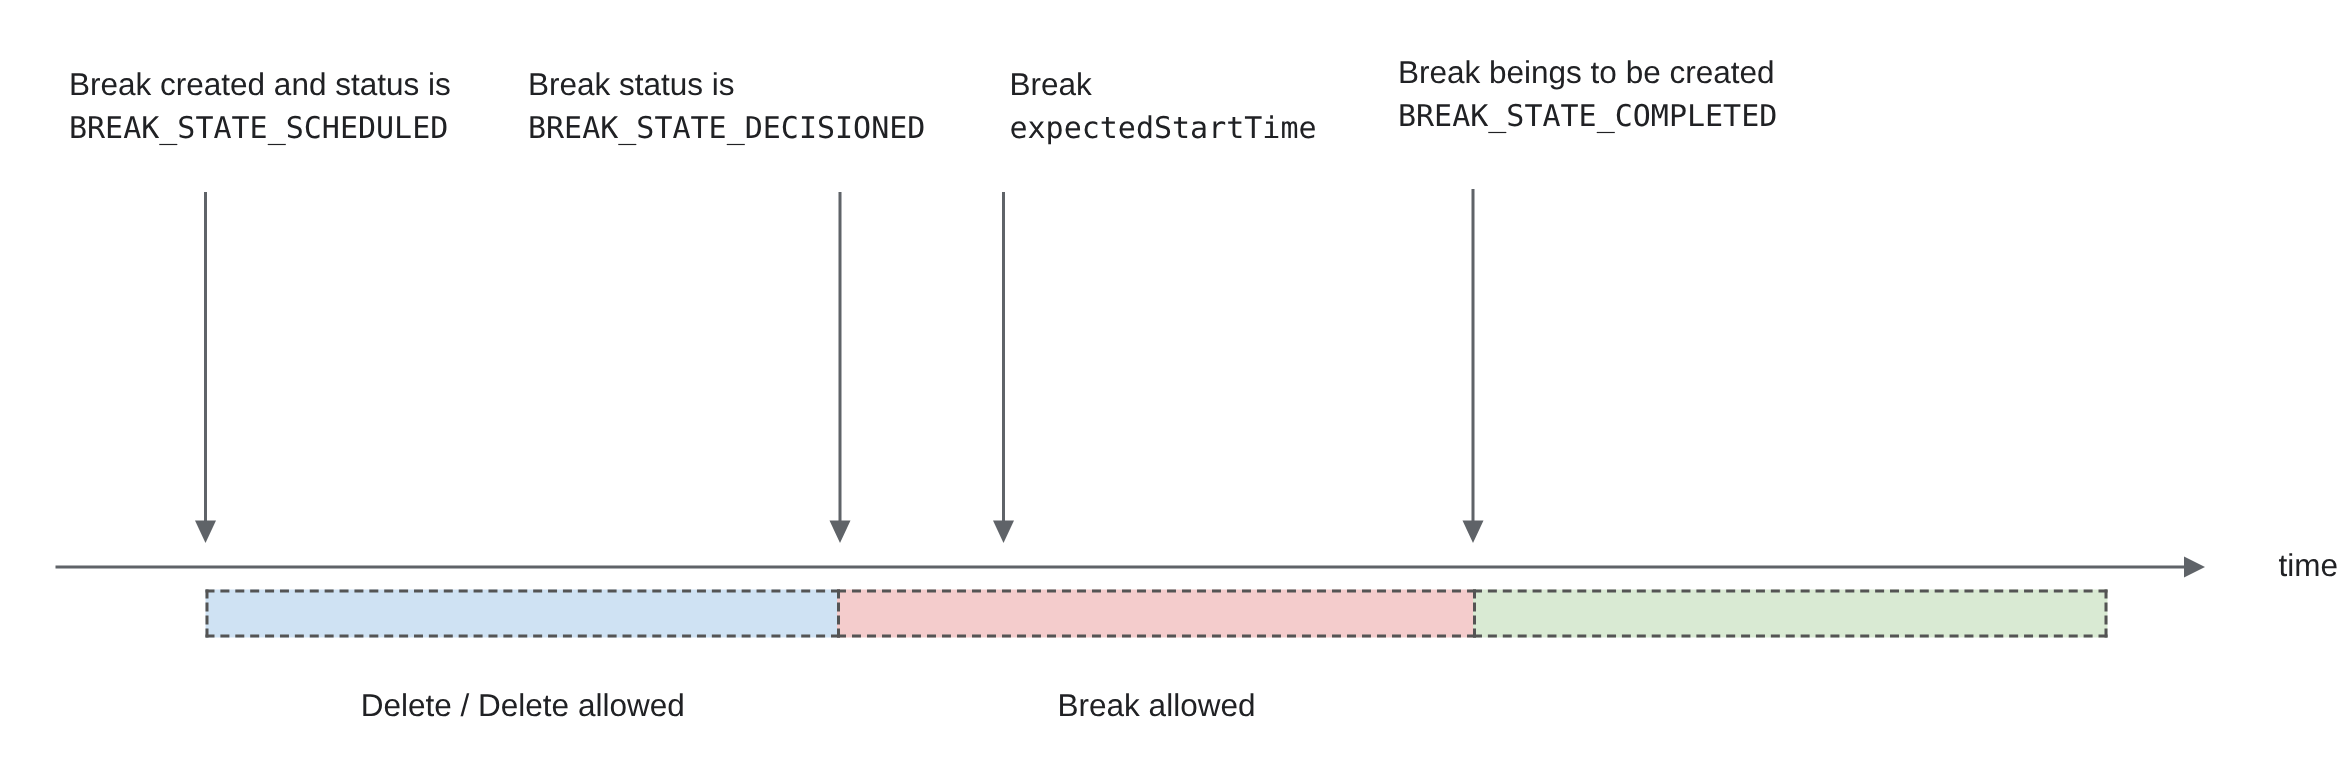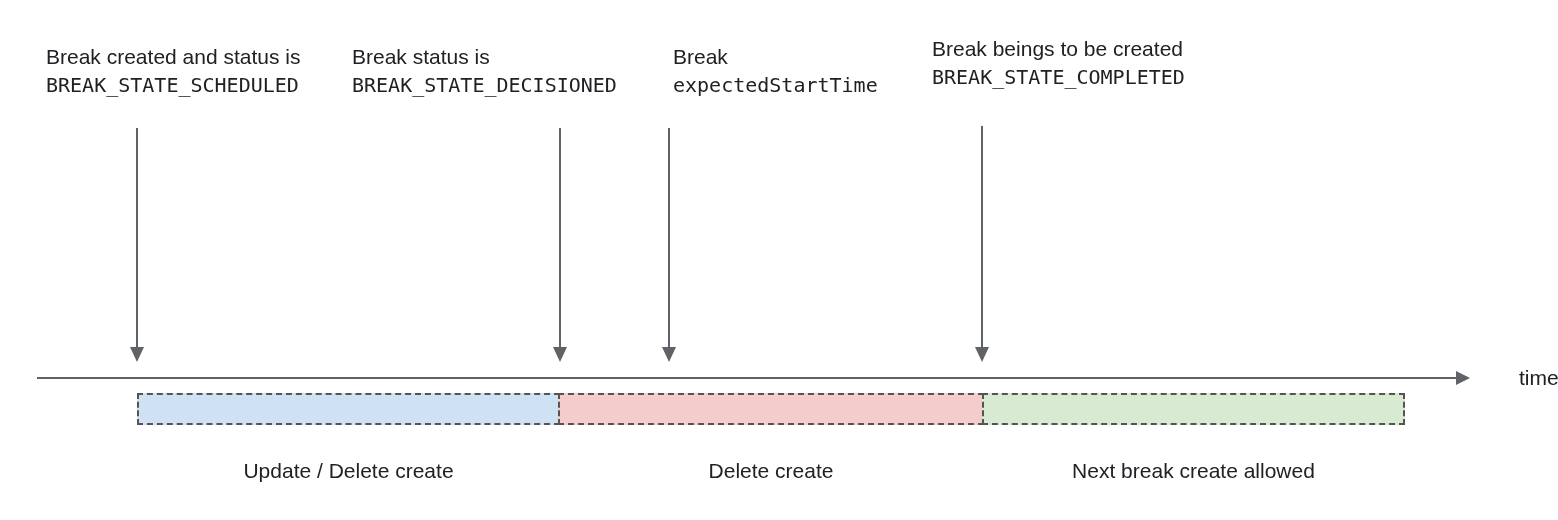--- a/index.html
+++ b/index.html
@@ -116,17 +116,16 @@
   </div>
 
   <div class="timeline-line"></div>
   <div class="timeline-head"></div>
   <div class="time-label">time</div>
 
   <div class="seg" style="left: 137px; width: 423px; background: rgb(207, 226, 243);"></div>
   <div class="seg" style="left: 558px; width: 426px; background: rgb(244, 204, 204);"></div>
   <div class="seg" style="left: 982px; width: 423px; background: rgb(217, 234, 211);"></div>
 
-  <div class="seg-label" style="left:137px; width:423px;">Update / Delete create</div>
-  <div class="seg-label" style="left:560px; width:422px;">Delete create</div>
-  <div class="seg-label" style="left:982px; width:423px;">Next break create allowed</div>
+  <div class="seg-label" style="left:137px; width:423px;">Delete / Delete allowed</div>
+  <div class="seg-label" style="left:560px; width:422px;">Break allowed</div>
 
 </div>
 
 </body></html>

